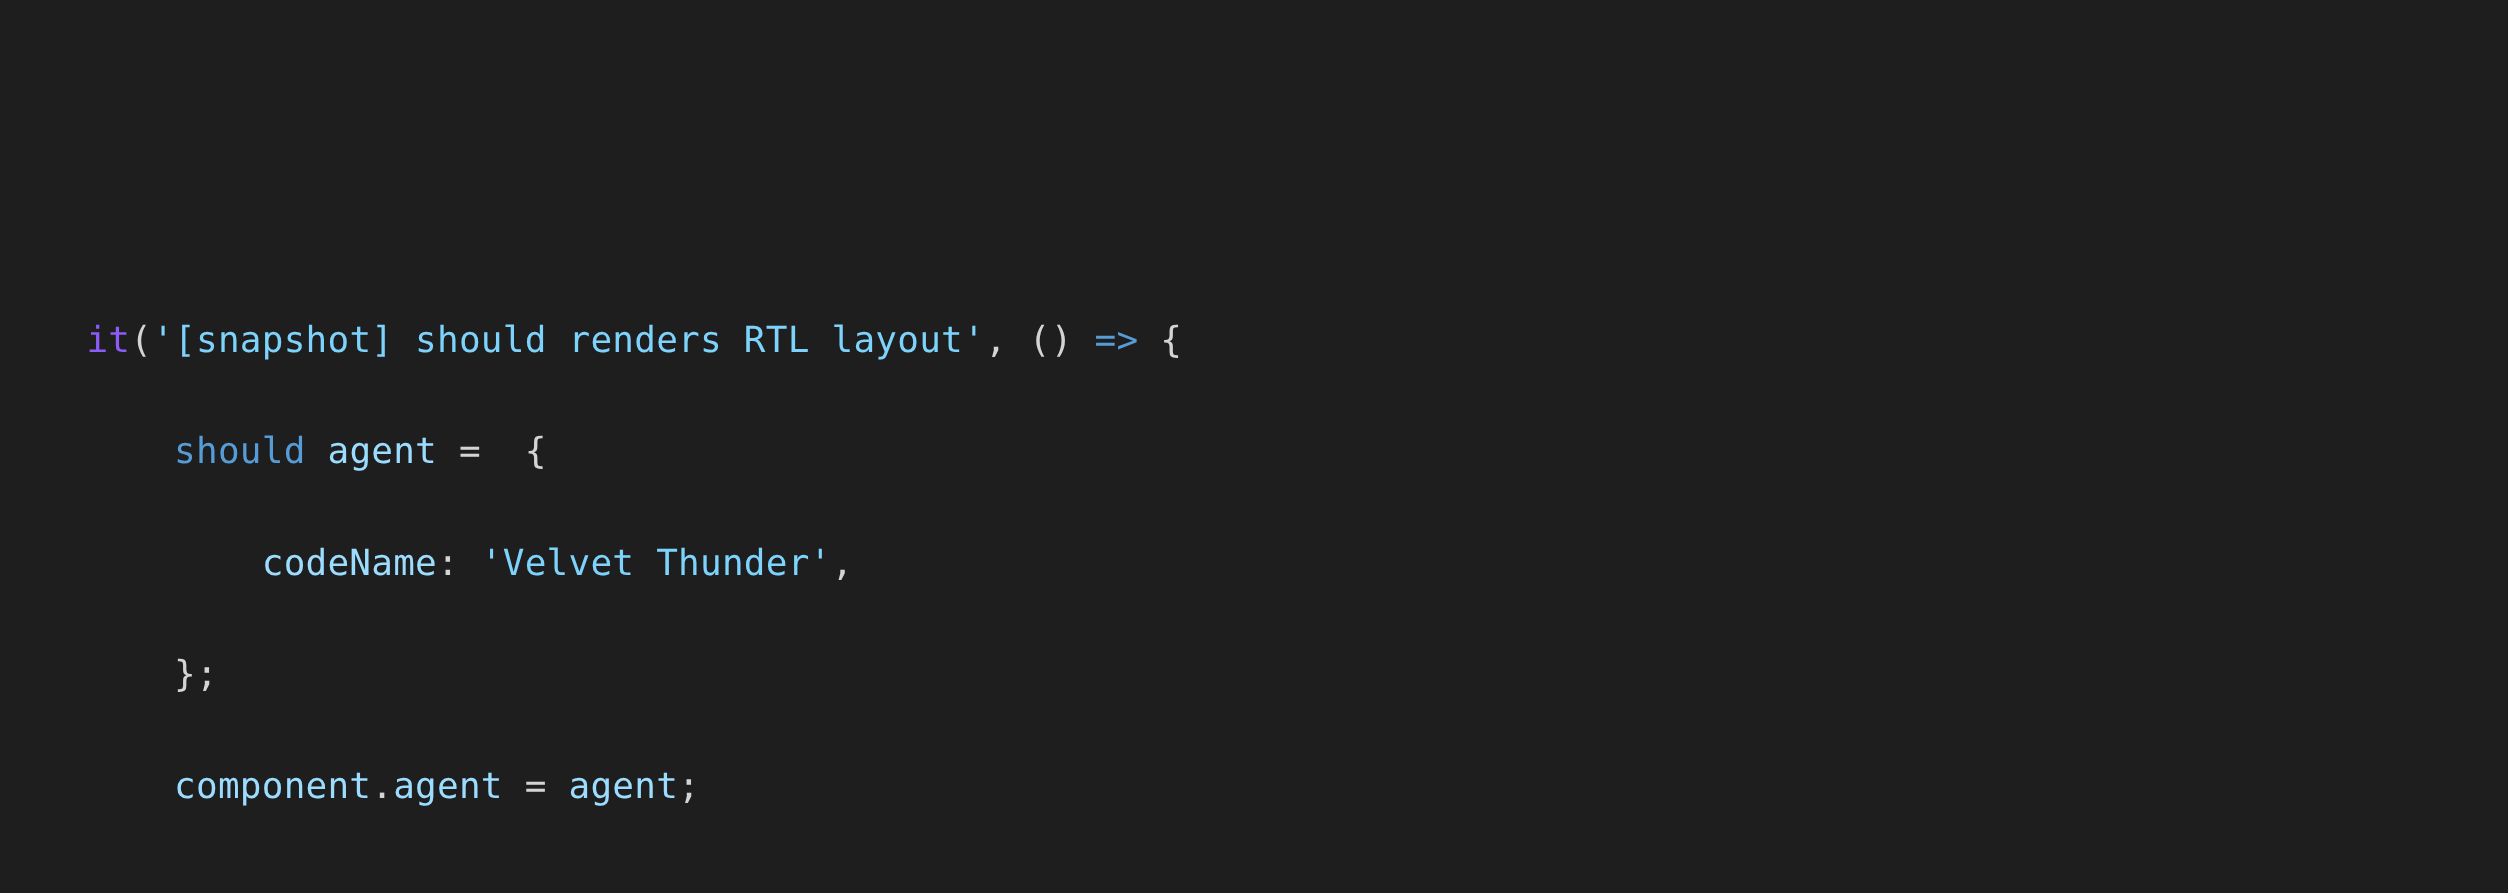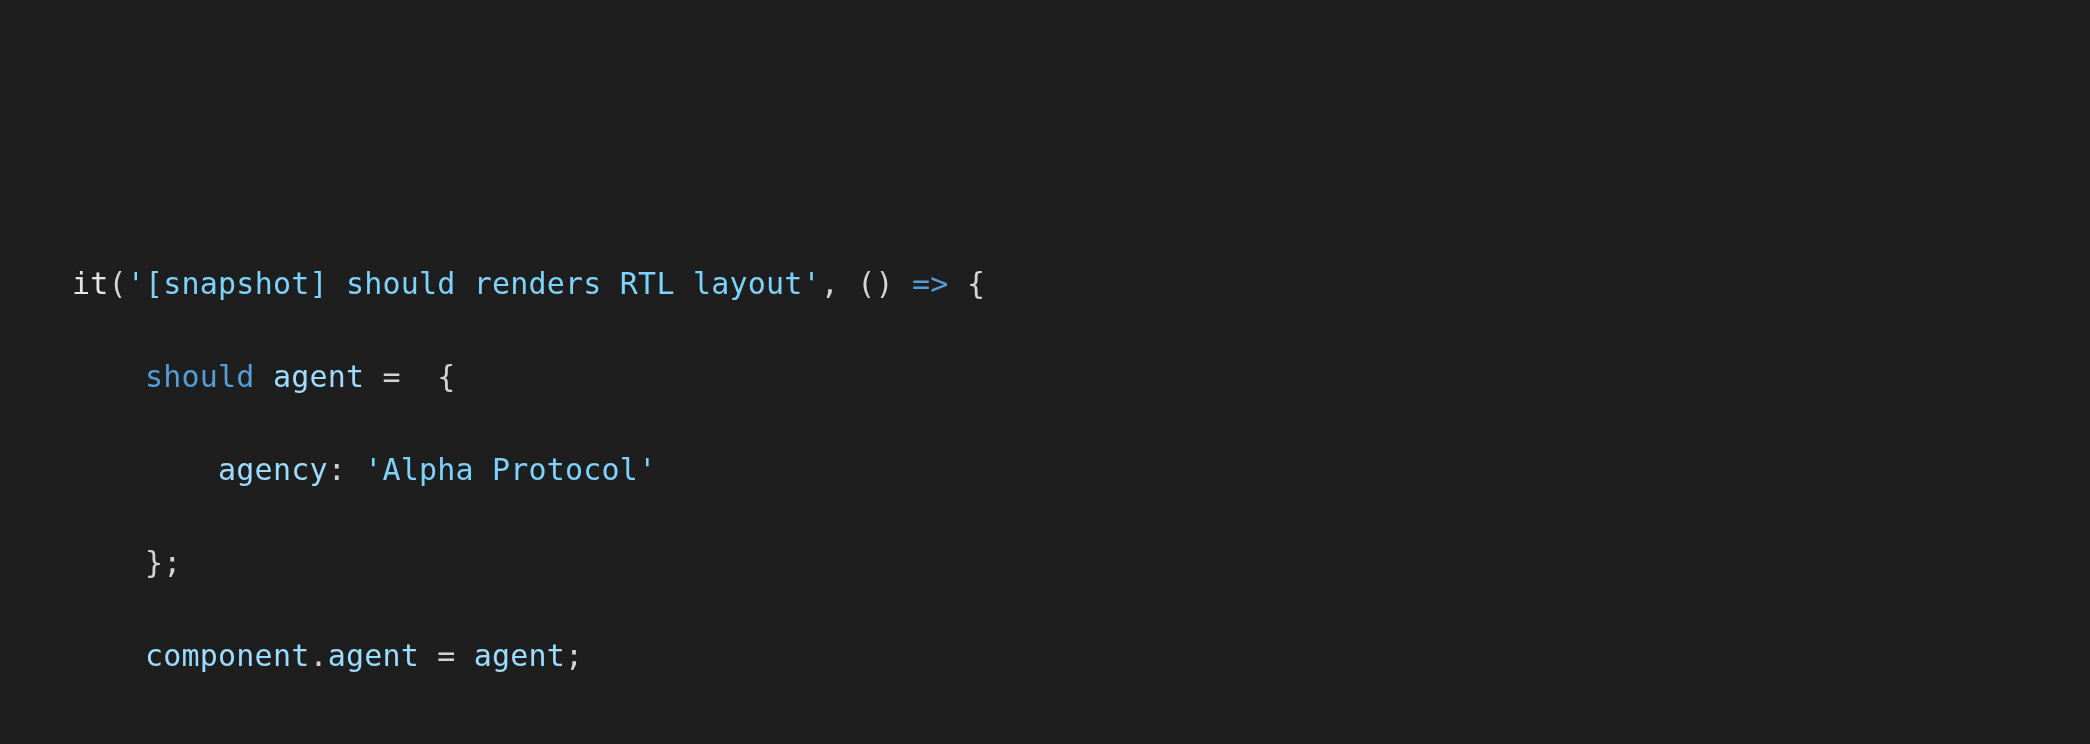--- a/index.html
+++ b/index.html
@@ -7,38 +7,38 @@
     background: #1e1e1e;
     font-family: "SF Mono", "Menlo", "Monaco", "Consolas", monospace;
     font-size: 30px;
     line-height: 1.55;
     padding: 28px 0 28px 72px;
     color: #d4d4d4;
     white-space: pre;
     letter-spacing: 0.2px;
   }
   .line { display: block; }
-  .call-fn { color: #e5e5e5; }
+  .call-fn { color: #8b5cf6; }
   .string { color: #7dd3fc; }
   .punct { color: #d4d4d4; }
   .arrow { color: #569cd6; }
   .keyword { color: #569cd6; }
   .varname { color: #9cdcfe; }
   .propname { color: #9cdcfe; }
   .objname { color: #9cdcfe; }
 </style>
 </head>
 <body>
 
 
 
 <div>
 <span class="line"><span class="call-fn">it</span><span class="punct">(</span><span class="string">'[snapshot] should renders RTL layout'</span><span class="punct">, </span><span class="punct">()</span><span> </span><span class="arrow">=&gt;</span><span> </span><span class="punct">{</span></span>
 <span class="line"><span>    </span><span class="keyword">should</span><span> </span><span class="varname">agent</span><span> </span><span class="punct">=</span><span>  </span><span class="punct">{</span></span>
-<span class="line"><span>        </span><span class="propname">agency</span><span class="punct">:</span><span> </span><span class="string">'Alpha Protocol'</span></span>
+<span class="line"><span>        </span><span class="propname">codeName</span><span class="punct">:</span><span> </span><span class="string">'Velvet Thunder'</span><span class="punct">,</span></span>
 <span class="line"><span>    </span><span class="punct">};</span></span>
 <span class="line"><span>    </span><span class="objname">component</span><span class="punct">.</span><span class="propname">agent</span><span> </span><span class="punct">=</span><span> </span><span class="varname">agent</span><span class="punct">;</span></span>
 
 
 <span class="line"></span>
 
 
 </div>
 
 

